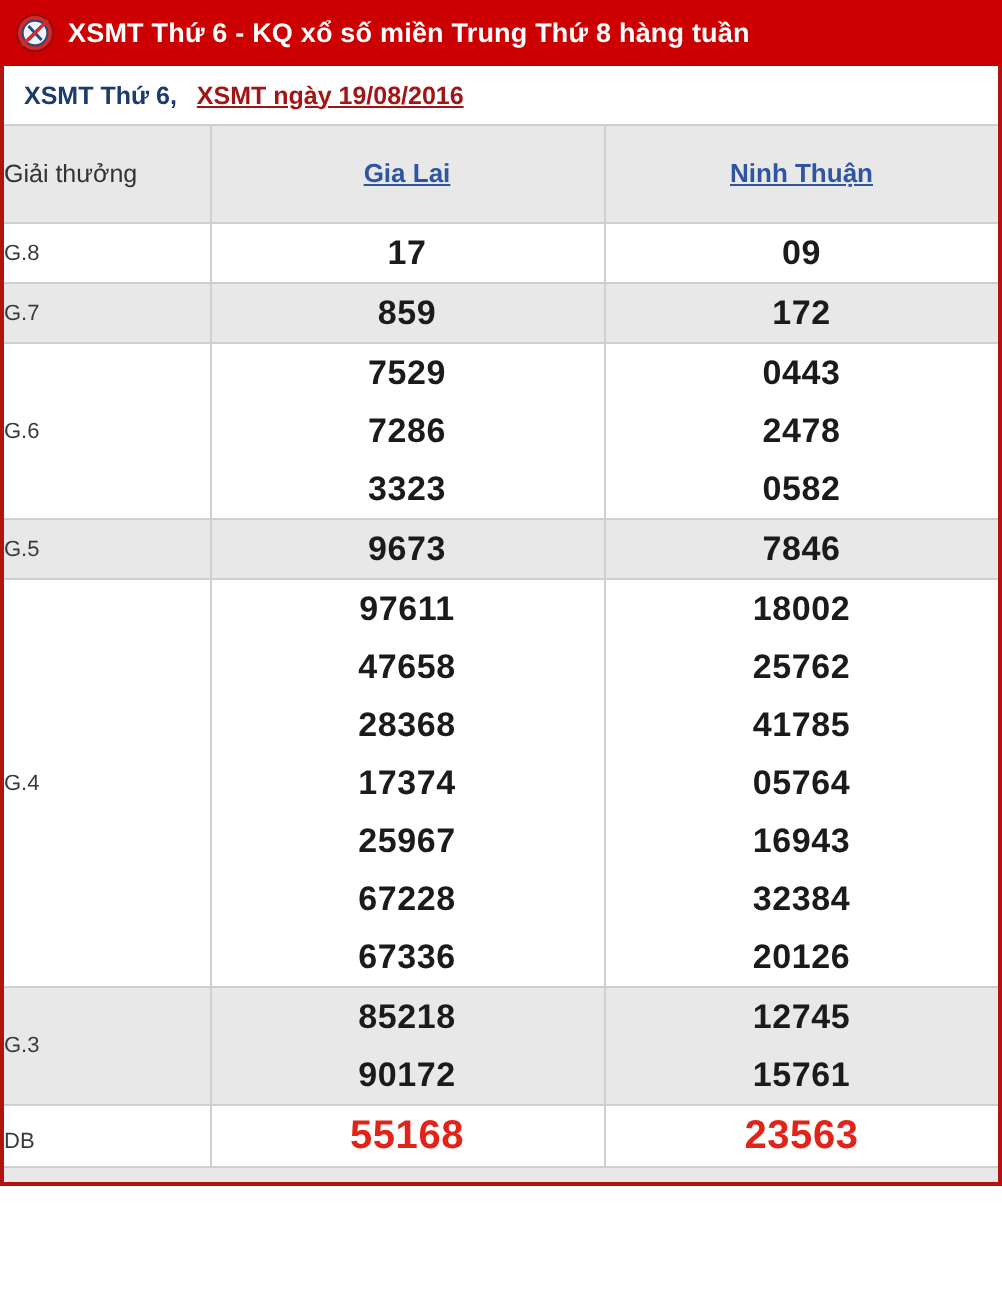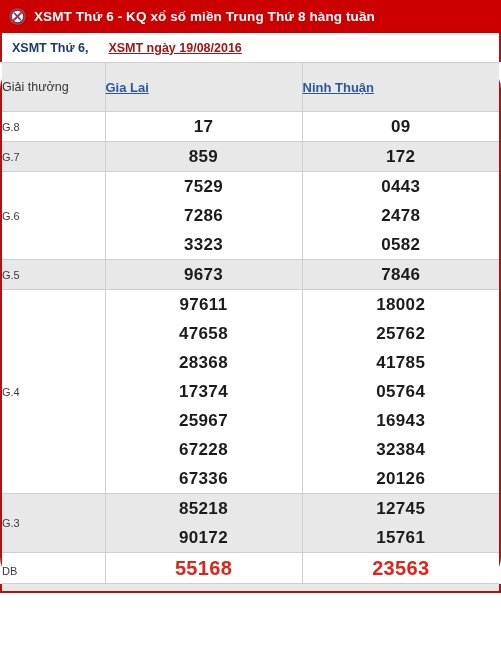--- a/index.html
+++ b/index.html
@@ -63,31 +63,30 @@
     font-weight: bold;
     white-space: nowrap;
     text-align: right;
   }
   .subheader .sub-static {
     color: #1a3b6e;
   }
   .subheader .sub-link {
     color: #a31515;
     text-decoration: underline;
-    margin-left: 20px;
+    margin-left: 10px;
     cursor: pointer;
   }
 
   
   .table-wrap {
     box-sizing: border-box;
     border-left: 2px solid #b31212;
     border-right: 2px solid #b31212;
     background: #4d7c0f;
-    border-radius: 27px;
   }
   table.results {
     border-collapse: collapse;
     width: 100%;
     table-layout: fixed;
   }
   table.results col.c-label  { width: 103px; }
   table.results col.c-prov1  { width: 197px; }
   table.results col.c-prov2  { width: 197px; }
 
@@ -108,21 +107,21 @@
     border-bottom: 1px solid #cfcfcf;
   }
   th.th-label {
     text-align: left;
     padding-left: 10px;
     font-size: 12.5px;
     color: #333333;
     font-weight: normal;
   }
   th.th-prov {
-    text-align: left;
+    text-align: center;
   }
   th.th-prov .prov-link {
     color: #2e56a0;
     font-size: 13px;
     font-weight: bold;
     text-decoration: underline;
     cursor: pointer;
   }
 
   tbody td {

